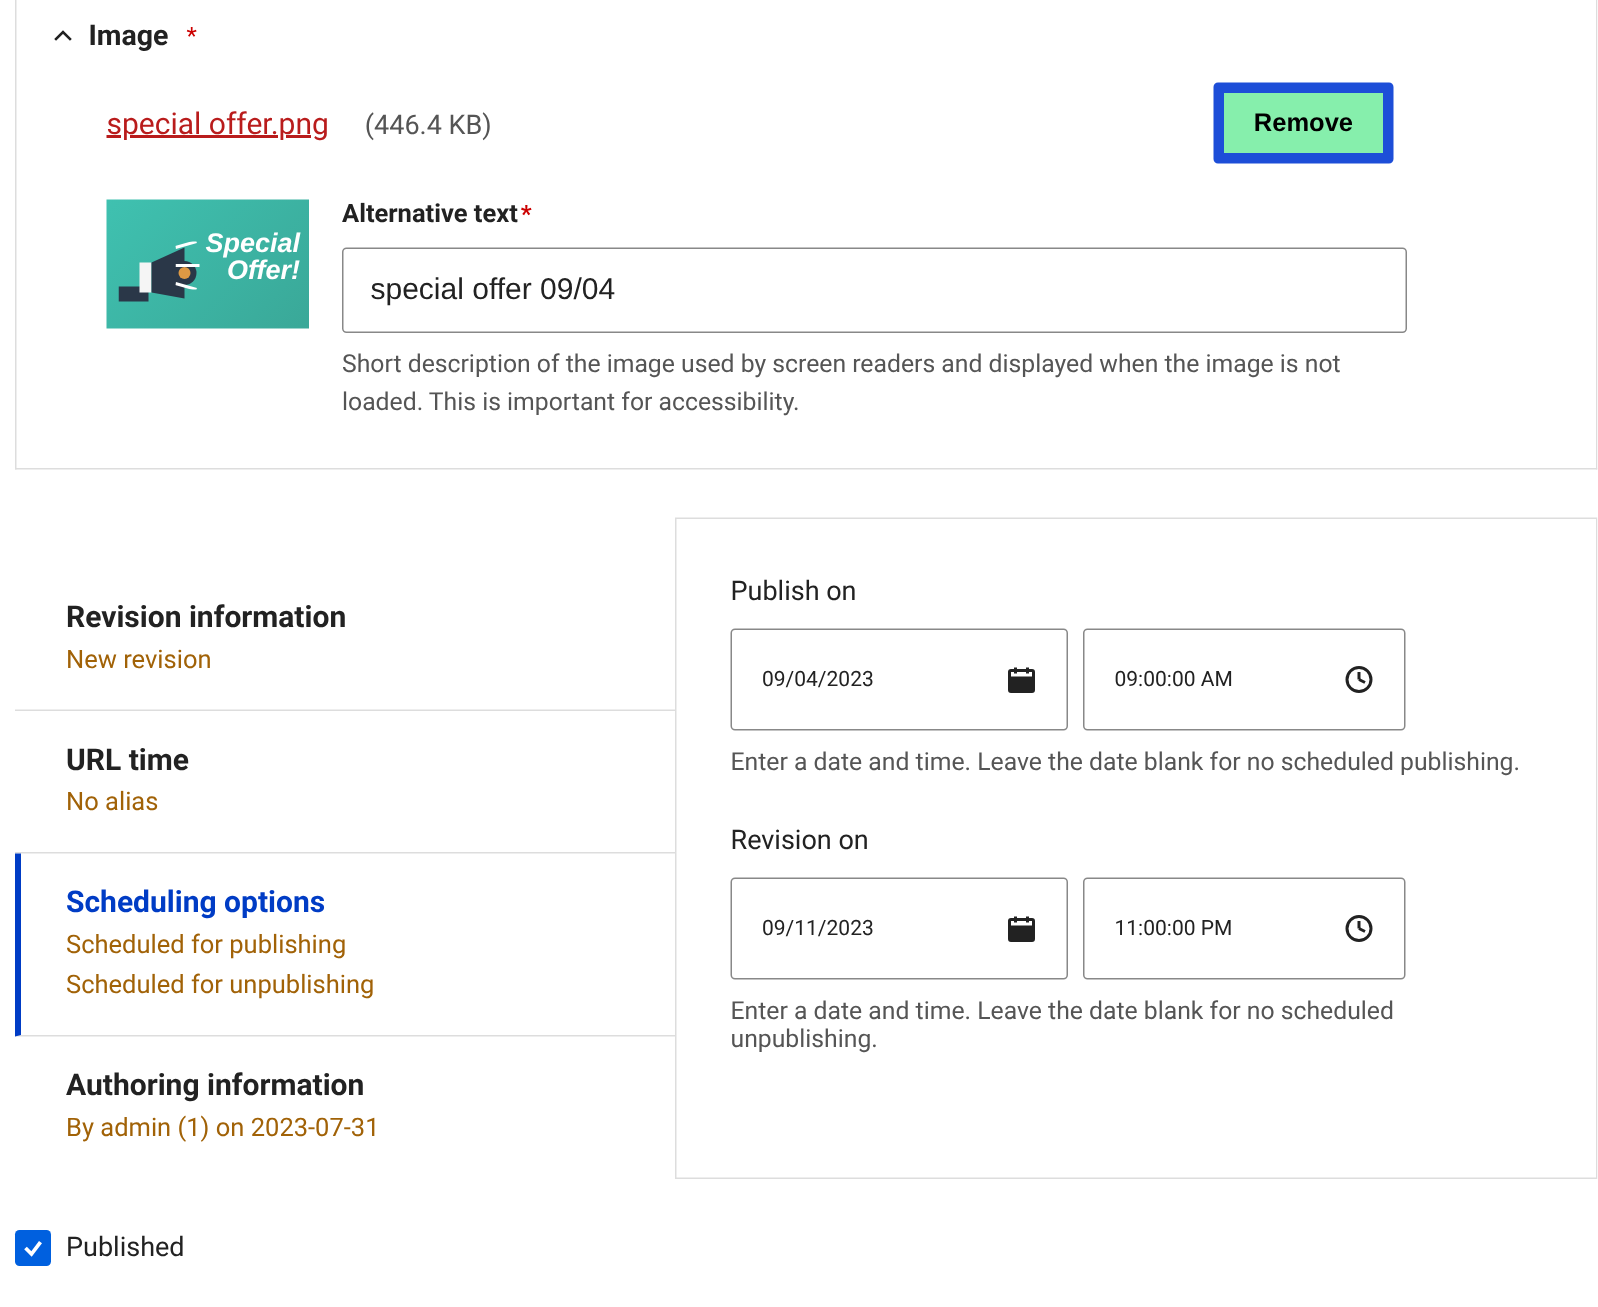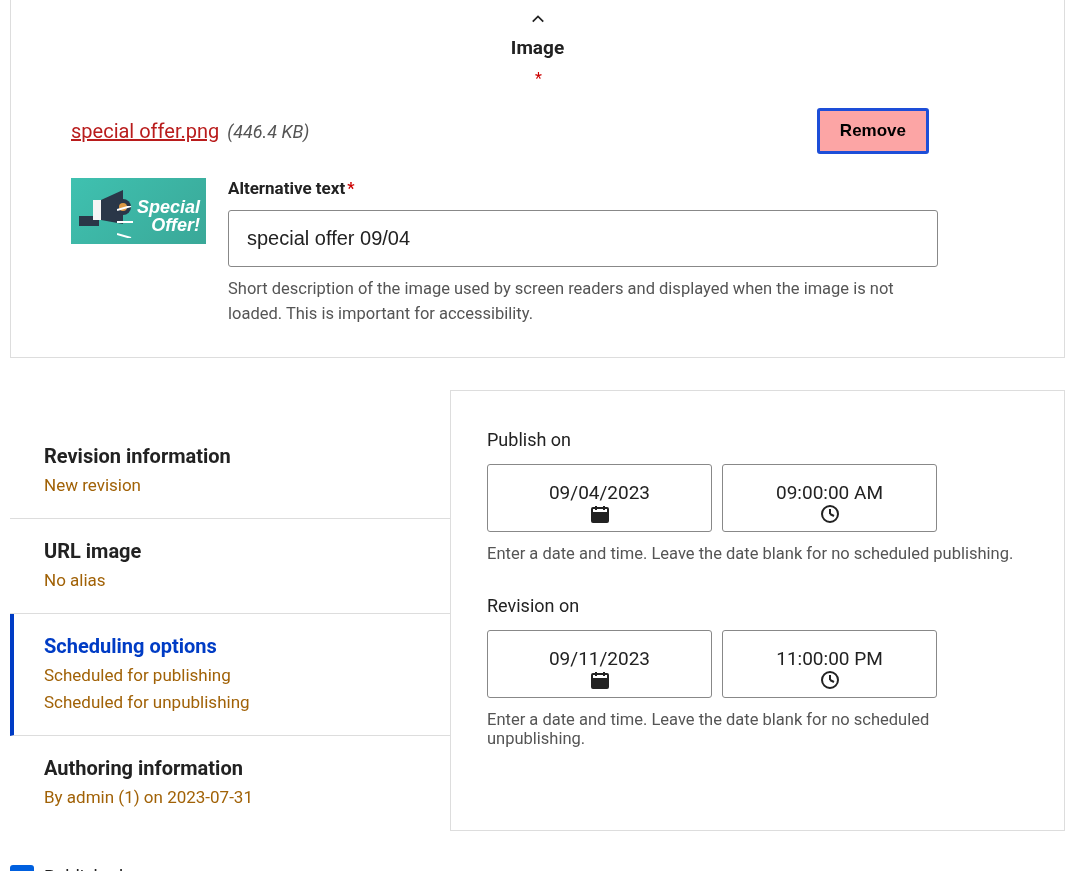--- a/index.html
+++ b/index.html
@@ -19,21 +19,20 @@
       border-top: none;
       padding: 0;
       margin-left: 10px;
       margin-right: 0;
     }
     .panel-header {
       display: flex;
       align-items: center;
       padding: 12px 24px;
       gap: 10px;
-      flex-direction: column;
     }
     .chevron-up {
       width: 14px;
       height: 14px;
     }
     .panel-title {
       font-size: 19px;
       font-weight: bold;
     }
     .required-asterisk {
@@ -48,42 +47,41 @@
       padding: 8px 60px 8px 60px;
     }
     .file-link {
       color: #b91c1c;
       text-decoration: underline;
       font-size: 20px;
     }
     .file-size {
       color: #555;
       font-size: 18px;
-      margin-left: 4px;
-      font-style: italic;
+      margin-left: 20px;
     }
     .remove-btn {
-      background: #fca5a5;
-      border: 3px solid #1d4ed8;
+      background: #86efac;
+      border: 7px solid #1d4ed8;
       border-radius: 3px;
       padding: 10px 20px;
       font-weight: bold;
       font-size: 17px;
       cursor: pointer;
       margin-right: 75px;
     }
     .thumb-row {
       display: flex;
       align-items: flex-start;
       padding: 16px 60px 30px 60px;
       gap: 22px;
     }
     .thumbnail {
       width: 135px;
-      height: 66px;
+      height: 86px;
       background: linear-gradient(135deg, #3fc1b0 0%, #3aa898 100%);
       display: flex;
       align-items: center;
       justify-content: center;
       color: white;
       position: relative;
       overflow: hidden;
     }
     .megaphone {
       position: absolute;
@@ -180,23 +178,22 @@
       display: flex;
       gap: 10px;
     }
     .date-field, .time-field {
       display: flex;
       align-items: center;
       justify-content: space-between;
       border: 1px solid #888;
       border-radius: 3px;
       padding: 16px 20px;
-      font-size: 19px;
+      font-size: 14px;
       height: 68px;
-      flex-direction: column;
     }
     .date-field {
       width: 225px;
     }
     .time-field {
       width: 215px;
     }
     .date-value, .time-value {
       color: #222;
     }
@@ -279,21 +276,21 @@
   </div>
 </div>
 
 <div class="lower-section">
   <div class="tabs-column">
     <div class="tab-item">
       <div class="tab-title">Revision information</div>
       <div class="tab-sub">New revision</div>
     </div>
     <div class="tab-item">
-      <div class="tab-title">URL image</div>
+      <div class="tab-title">URL time</div>
       <div class="tab-sub">No alias</div>
     </div>
     <div class="tab-item active">
       <div class="tab-title active-title">Scheduling options</div>
       <div class="tab-sub">Scheduled for publishing</div>
       <div class="tab-sub">Scheduled for unpublishing</div>
     </div>
     <div class="tab-item" style="border-bottom:none">
       <div class="tab-title">Authoring information</div>
       <div class="tab-sub">By admin (1) on 2023-07-31</div>

